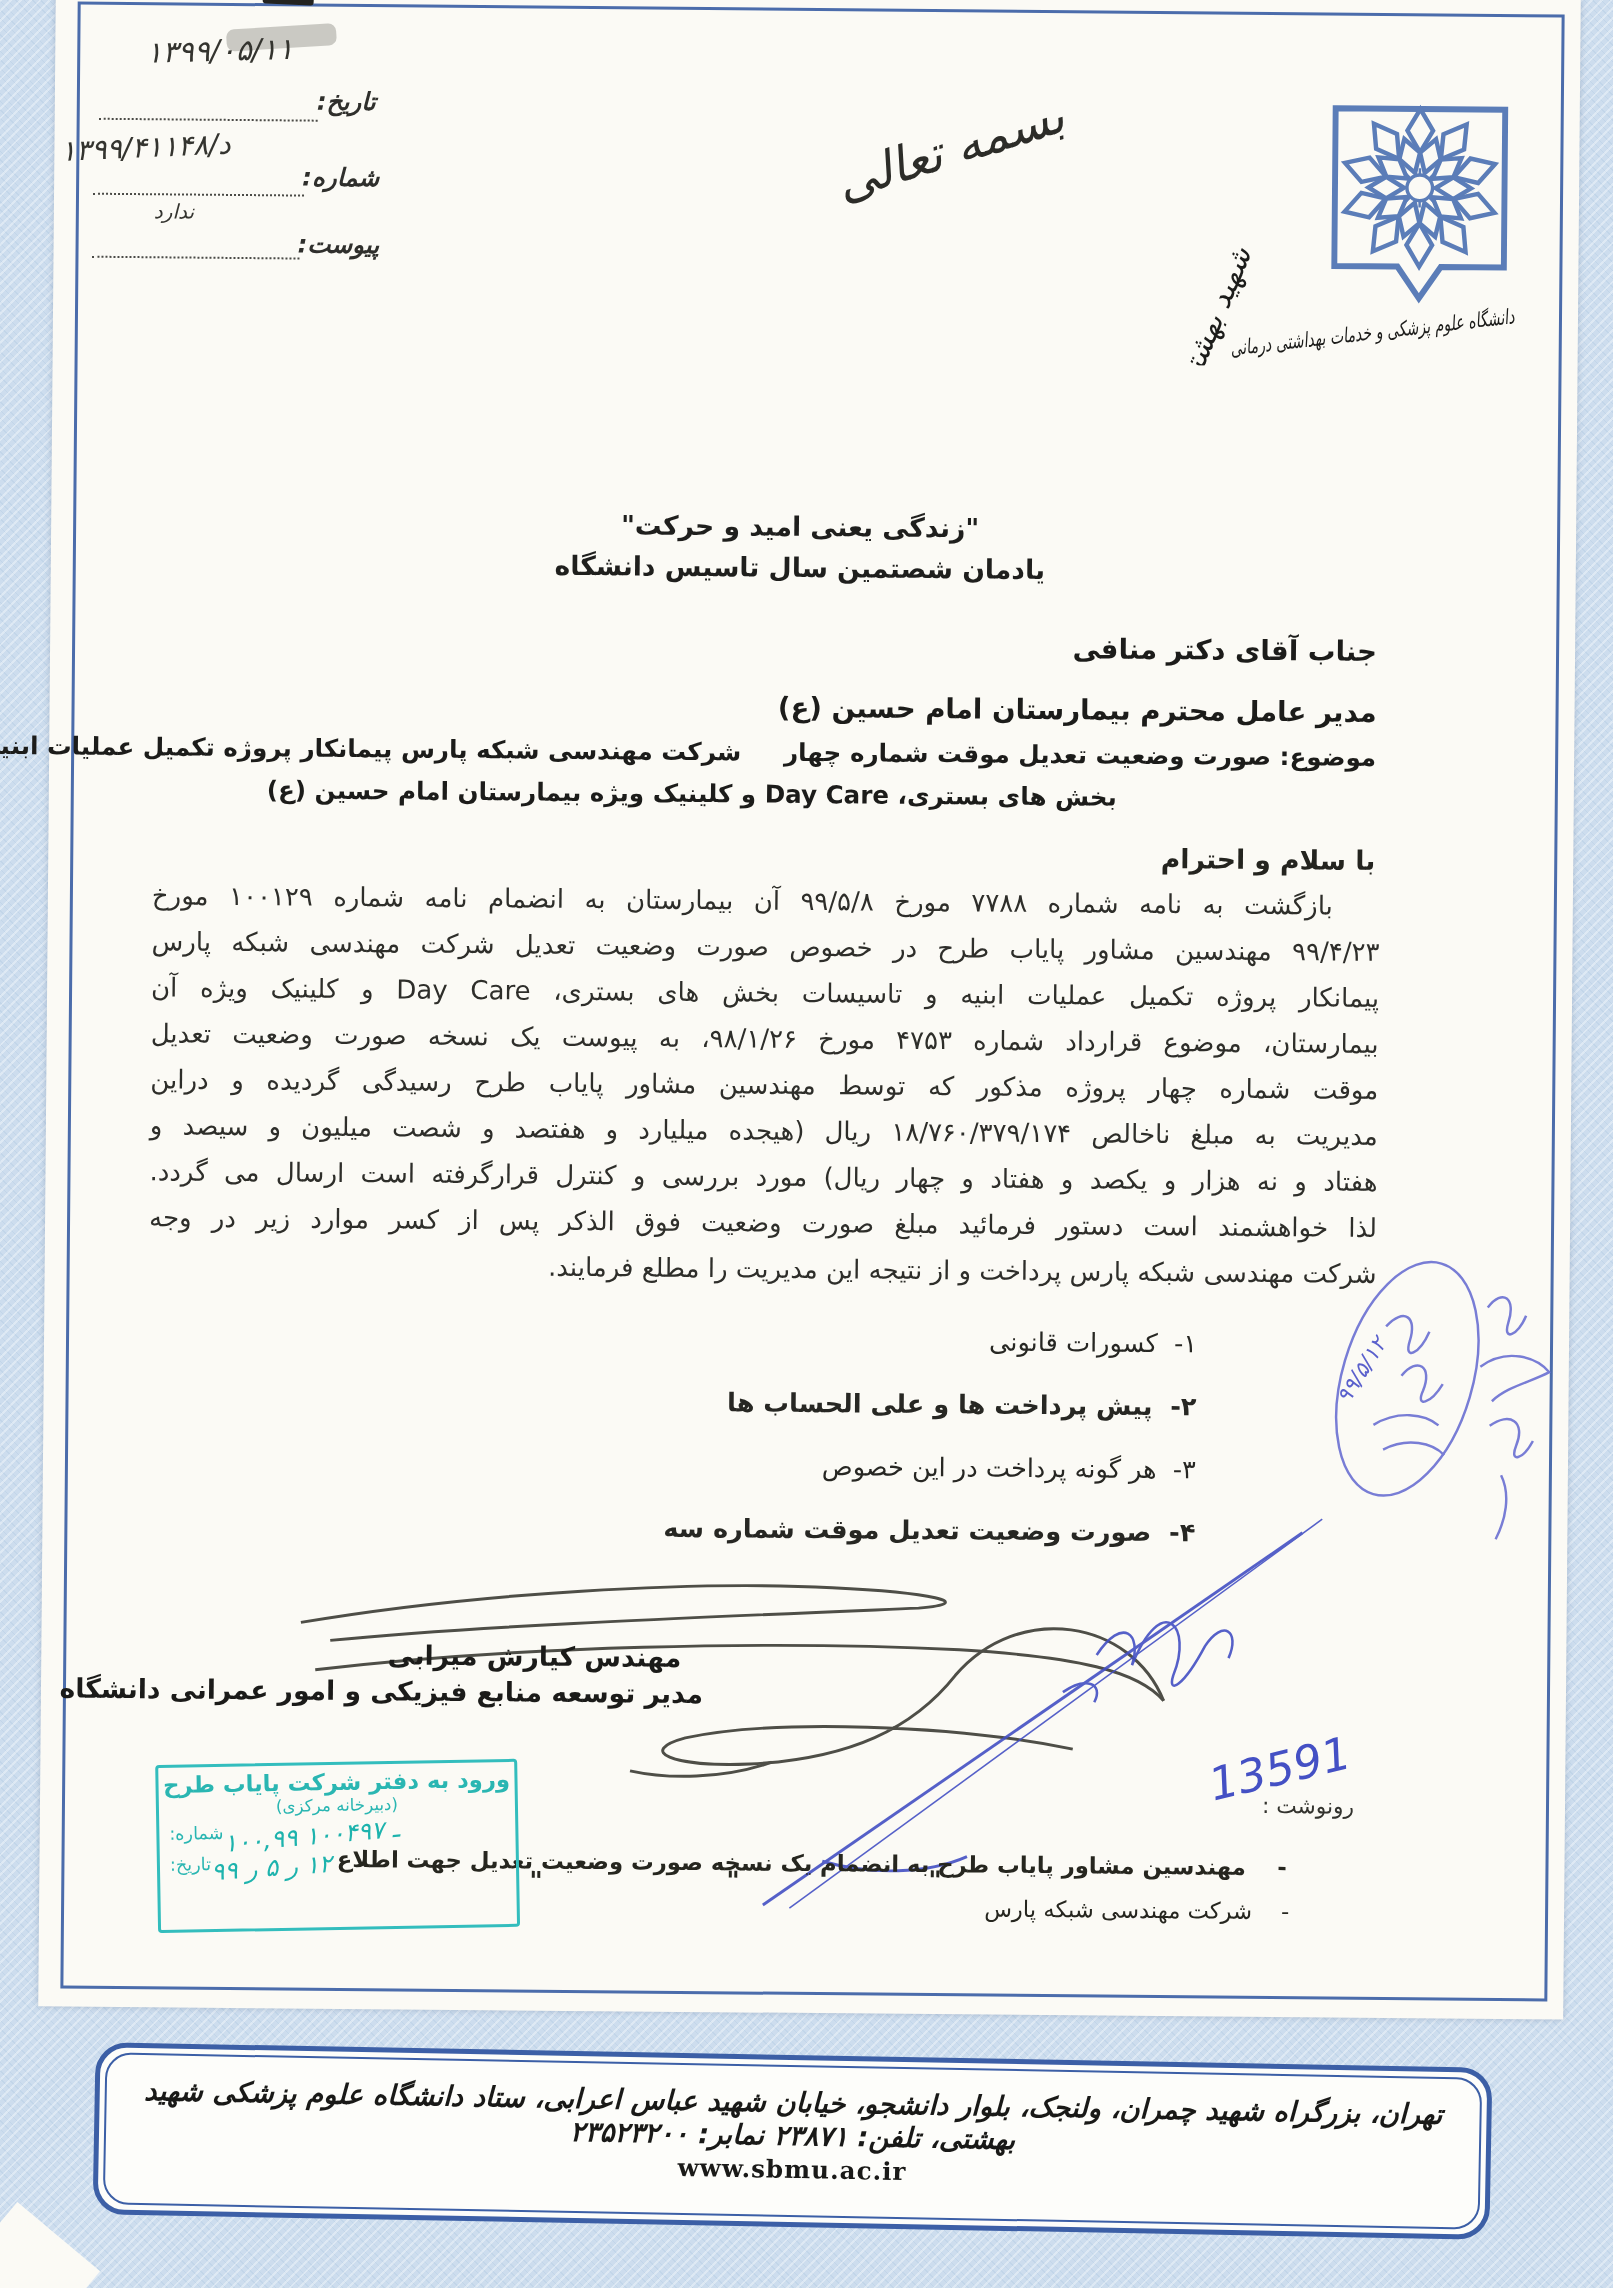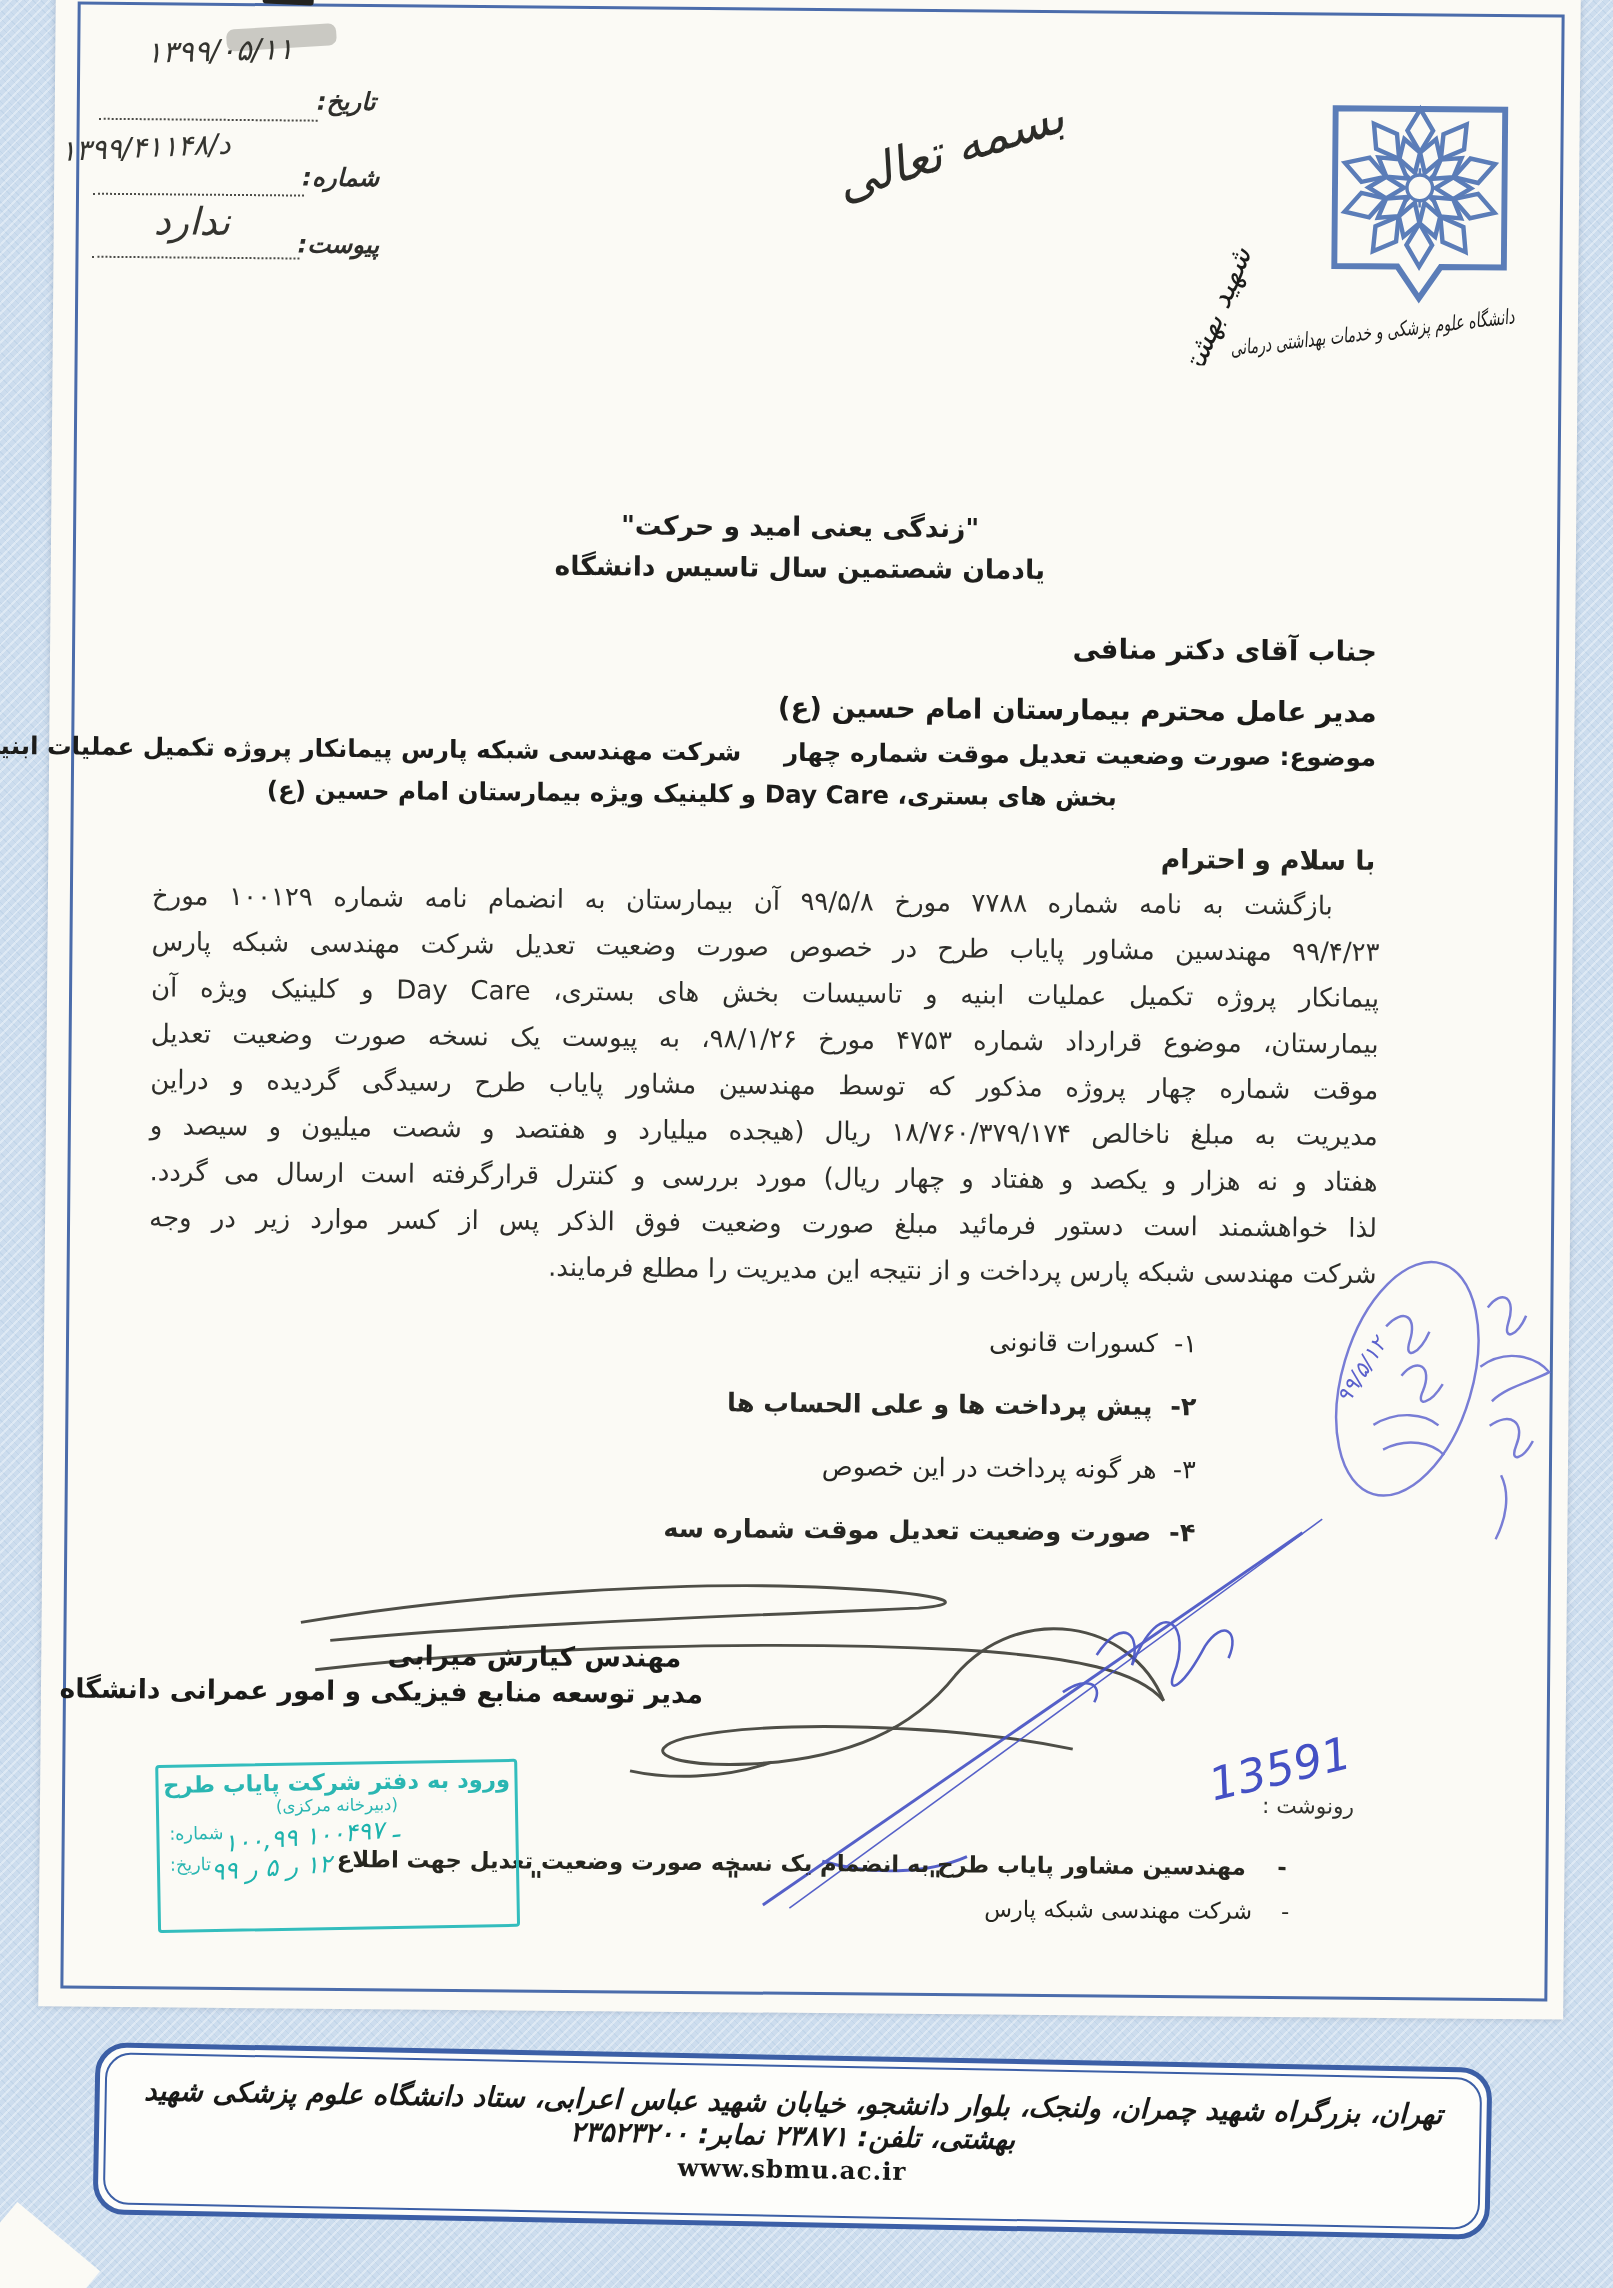--- a/index.html
+++ b/index.html
@@ -63,21 +63,21 @@
   <div class="abs" style="left:207px;top:7.9px;width:51px;height:8.9px;background:#23231f;border-radius:3px;transform:rotate(2deg);"></div>
 
   <div class="abs hand rtl" style="left:91px;top:47px;font-size:29.6px;transform:rotate(-2deg);">۱۳۹۹/۰۵/۱۱</div>
   <div class="abs meta-label rtl" style="left:262px;top:99px;">تاریخ:</div>
   <div class="abs dotline" style="left:44px;top:132px;width:219px;"></div>
 
   <div class="abs hand" style="left:5.9px;top:144px;font-size:28.6px;transform:rotate(-3deg);direction:ltr;">۱۳۹۹/د/۴۱۱۴۸</div>
   <div class="abs meta-label rtl" style="left:248px;top:175px;">شماره:</div>
   <div class="abs dotline" style="left:39px;top:207px;width:211px;"></div>
 
-  <div class="abs hand rtl" style="left:100px;top:213px;font-size:38px;">ندارد</div>
+  <div class="abs hand rtl" style="left:100px;top:213px;font-size:20px;">ندارد</div>
   <div class="abs meta-label rtl" style="left:244px;top:242px;text-align:right;">پیوست:</div>
   <div class="abs dotline" style="left:39px;top:270px;width:207px;"></div>
 
   <div class="abs besm rtl" style="left:778px;top:128px;">بسمه تعالی</div>
 
   <svg class="abs" style="left:1133px;top:94px;" width="345" height="276" viewBox="0 0 350 280">
     <g stroke="#5b7db8" stroke-width="6" fill="none">
       <path d="M150 18 H322 V178 H258 L236 210 L214 178 H150 Z"></path>
       <g stroke-width="4.5">
         <g transform="translate(236,98)">

